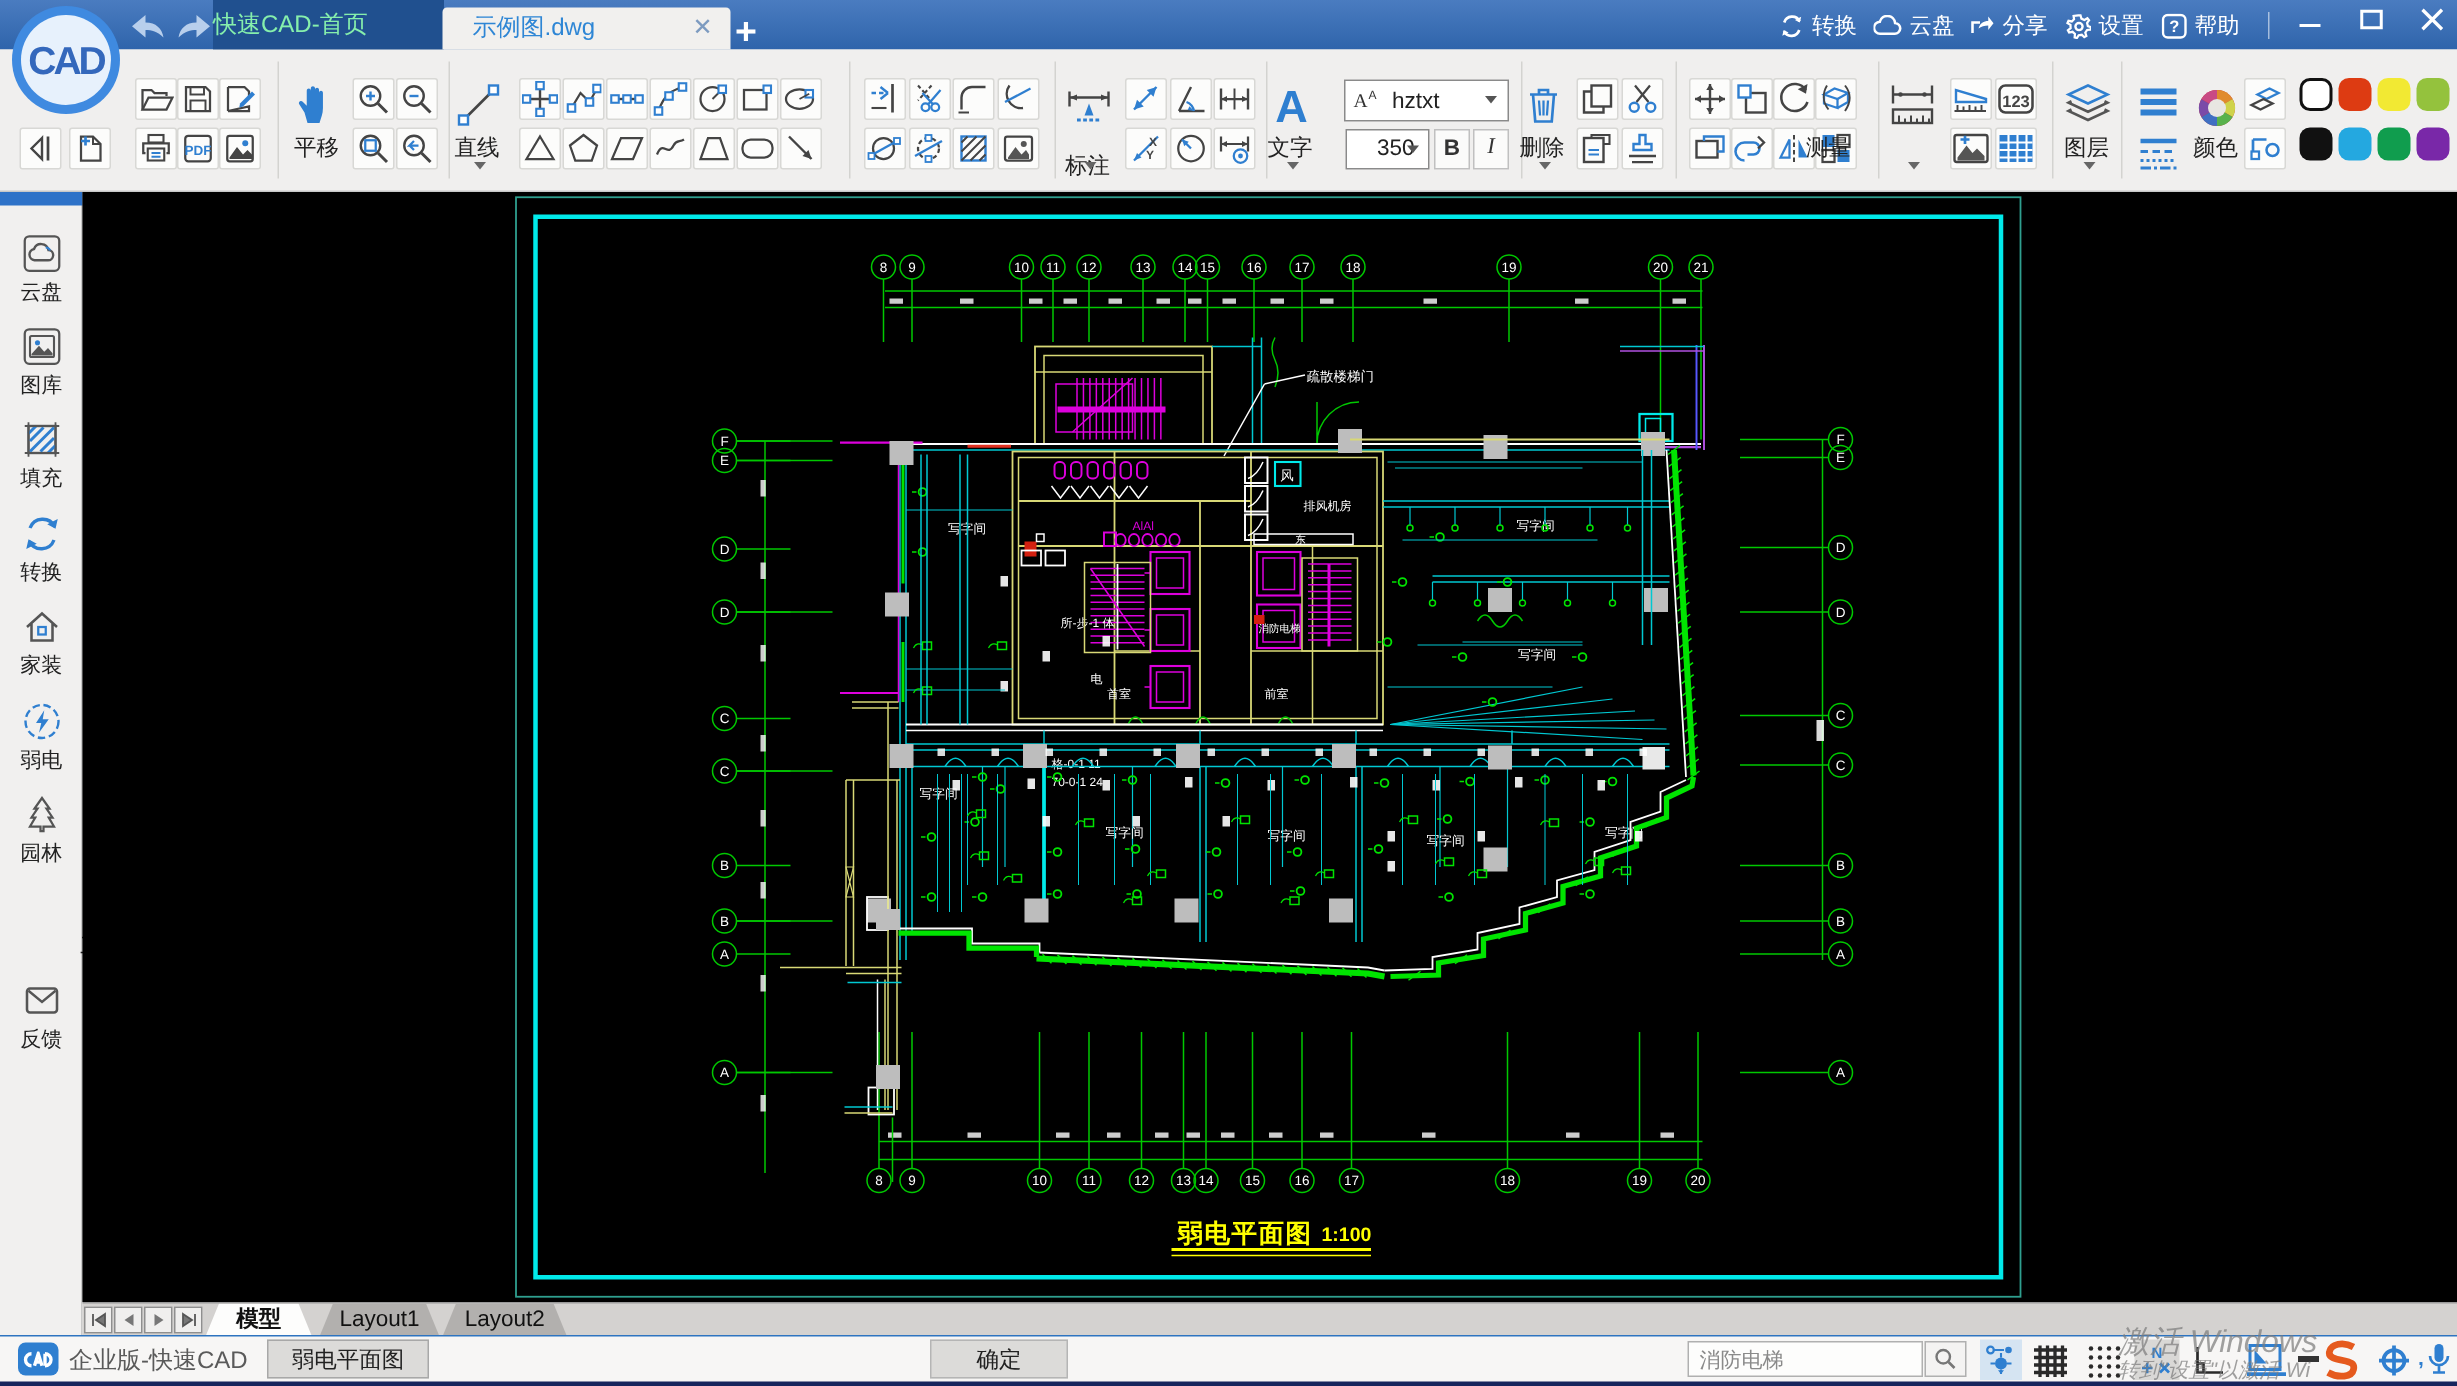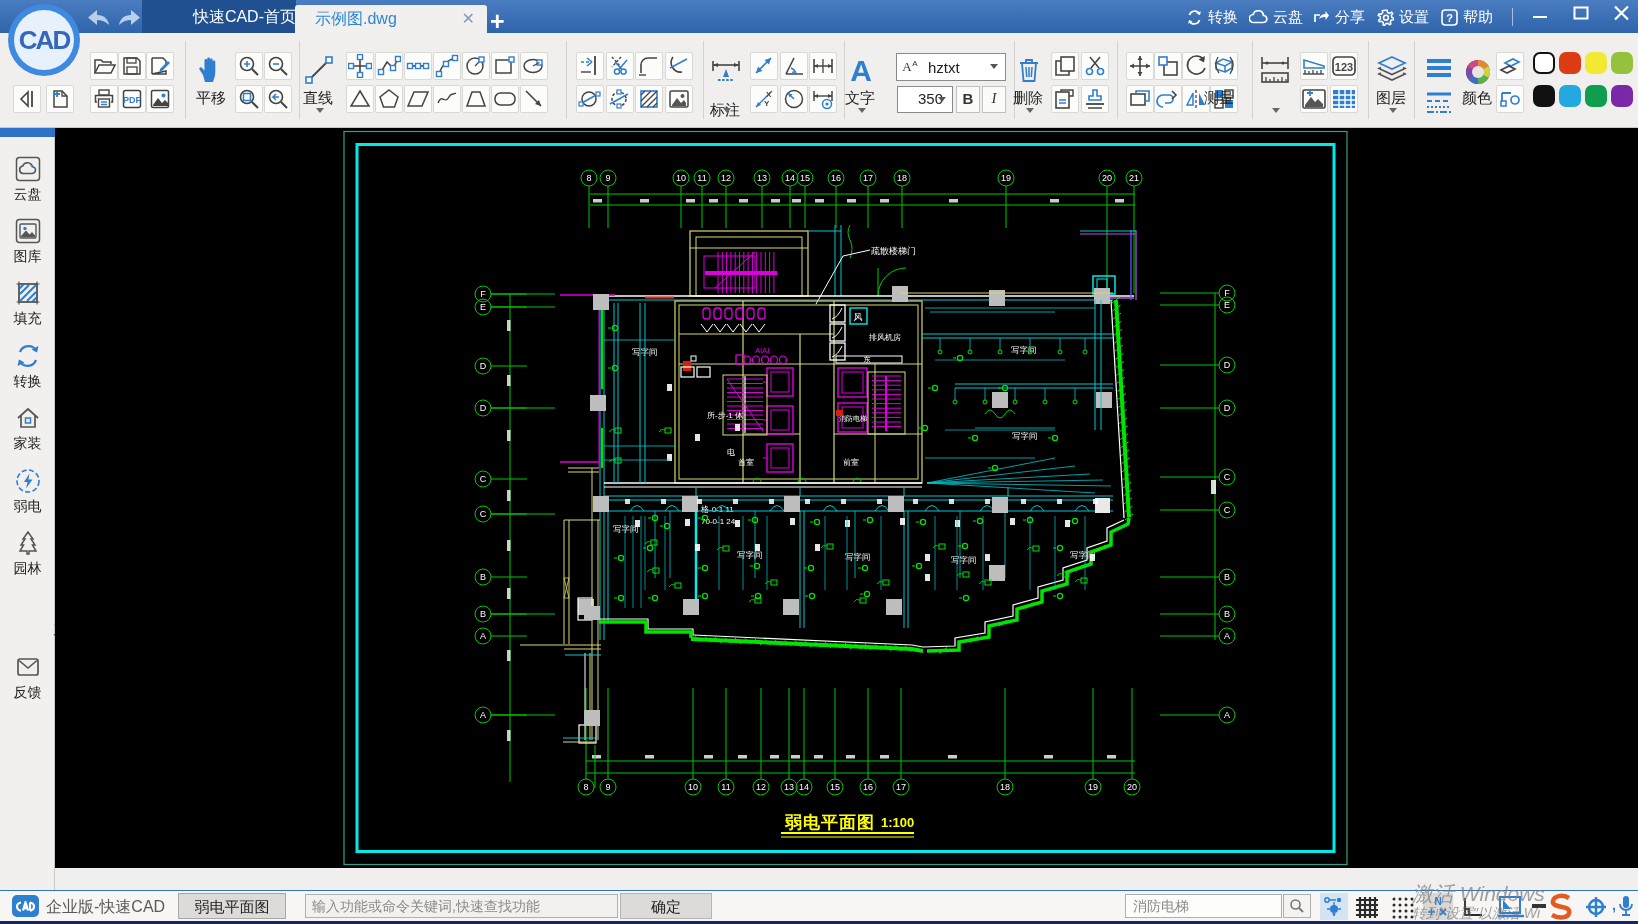--- a/index.html
+++ b/index.html
@@ -8,21 +8,21 @@
 
 
 #titlebar { position:absolute; left:0; top:0; width:1638px; height:33px;
   background:linear-gradient(#4a7cc0,#2f64ab); }
 #logo { position:absolute; left:8px; top:4px; width:72px; height:72px; border-radius:50%;
   background:#3f8ae0; z-index:50;
   display:flex; align-items:center; justify-content:center; }
 #logo .inner { width:60px; height:60px; border-radius:50%; background:#e7f1fc; display:flex; align-items:center; justify-content:center; }
 .navarr { position:absolute; top:4px; color:#cddcf0; font-size:20px; font-weight:bold; }
 #tab1 { position:absolute; left:142px; top:0; width:154px; height:50px; background:#20508f;
-  color:#ffffff; font-size:16px; line-height:33px; text-align:right; }
+  color:#86efac; font-size:16px; line-height:33px; text-align:left; }
 #tab2 { position:absolute; left:295px; top:5px; width:192px; height:28px; background:#f1f0ee;
   border-radius:3px 3px 0 0; color:#2e86d5; font-size:16px; line-height:28px; }
 #tab2 span.t { margin-left:20px; }
 #tab2 .x { position:absolute; right:12px; top:0; color:#7d9bc0; font-size:16px; }
 #plus { position:absolute; left:490px; top:7px; color:#fff; font-size:25px; font-weight:bold; }
 .tmenu { position:absolute; top:6px; height:22px; color:#fff; font-size:15px; display:flex; align-items:center; gap:5px; }
 .winbtn { position:absolute; top:0px; color:#fff; font-size:15px; }
 
 #toolbar { position:absolute; left:0; top:33px; width:1638px; height:95px; background:#f0efee; border-bottom:1px solid #c8c8c8; }
 .sep { position:absolute; top:8px; height:78px; width:1px; background:#d3d3d0; }
@@ -1393,31 +1393,55 @@
 <line x1="1020" y1="260" x2="1020" y2="272" stroke="#00c8d2" stroke-width="0.8"></line>
 <circle cx="1020" cy="274" r="2" fill="none" stroke="#00e400" stroke-width="1"></circle>
 <line x1="880" y1="232" x2="1010" y2="232" stroke="#00c8d2" stroke-width="0.7"></line>
 <line x1="890" y1="302" x2="1000" y2="302" stroke="#00c8d2" stroke-width="0.7"></line>
 <text x="730" y="700" font-size="17" font-weight="bold" fill="#ffff00" font-family="Liberation Sans" letter-spacing="1">弱电平面图</text>
 <text x="826" y="699" font-size="13" font-weight="bold" fill="#ffff00" font-family="Liberation Sans">1:100</text>
 <line x1="726" y1="705" x2="859" y2="705" stroke="#ffff00" stroke-width="2"></line>
 <line x1="726" y1="709" x2="859" y2="709" stroke="#ffff00" stroke-width="1"></line>
 </svg>
 </div>
+  <div id="tabbar">
+    <div class="navbtn" style="left:1px;">
+        <svg width="12" height="12" viewBox="0 0 12 12">
+          <path d="M2 2 L2 10 M10 2 L4 6 L10 10 Z" stroke="#555" fill="#777" stroke-width="1.2"></path>
+        </svg>
+      </div>
+    <div class="navbtn" style="left:21px;">
+        <svg width="12" height="12" viewBox="0 0 12 12">
+          <path d="M9 2 L3 6 L9 10 Z" fill="#777"></path>
+        </svg>
+      </div>
+    <div class="navbtn" style="left:41px;">
+        <svg width="12" height="12" viewBox="0 0 12 12">
+          <path d="M3 2 L9 6 L3 10 Z" fill="#777"></path>
+        </svg>
+      </div>
+    <div class="navbtn" style="left:61px;">
+        <svg width="12" height="12" viewBox="0 0 12 12">
+          <path d="M10 2 L10 10 M2 2 L8 6 L2 10 Z" stroke="#555" fill="#777" stroke-width="1.2"></path>
+        </svg>
+      </div>
+    <div class="mtab" style="left:82px;width:71px;background:#fdfdfc;clip-path:polygon(9px 0,calc(100% - 9px) 0,100% 100%,0 100%);font-weight:bold;line-height:22px;">模型</div>
+    <div class="mtab" style="left:158px;width:80px;background:#b2b0ae;clip-path:polygon(9px 0,calc(100% - 9px) 0,100% 100%,0 100%);line-height:22px;">Layout1</div>
+    <div class="mtab" style="left:240px;width:83px;background:#b2b0ae;clip-path:polygon(9px 0,calc(100% - 9px) 0,100% 100%,0 100%);line-height:22px;">Layout2</div>
+  </div>
   <div id="statusbar">
     <div style="position:absolute;left:12px;top:4px;width:27px;height:22px;background:#2f7fd0;border-radius:5px;display:flex;align-items:center;justify-content:center;">
       <svg width="21" height="11" viewBox="0 0 42 22">
           <path d="M12 3 A8 8 0 1 0 12 19" stroke="#fff" stroke-width="4.5" fill="none"></path>
           <path d="M16 19 L21 3 L26 19 M17.5 14 L24.5 14" stroke="#fff" stroke-width="4.5" fill="none"></path>
           <path d="M30 3 L30 19 M30 3 A8 8 0 0 1 30 19" stroke="#fff" stroke-width="4.5" fill="none"></path>
         </svg>
     </div>
     <div style="position:absolute;left:46px;top:6px;font-size:16px;color:#5a5a5a;">企业版-快速CAD</div>
     <div style="position:absolute;left:178px;top:2px;width:108px;height:26px;background:#dcdbd9;border:1px solid #a8a8a8;text-align:center;font-size:15px;color:#222;line-height:25px;">弱电平面图</div>
-    <div style="position:absolute;left:305px;top:3px;width:313px;height:24px;background:#f2f1f0;border:1px solid #b0b0b0;font-size:14px;color:#8a8a8a;line-height:23px;padding-left:6px;">输入功能或命令关键词,快速查找功能</div>
     <div style="position:absolute;left:620px;top:2px;width:92px;height:26px;background:#dcdbd9;border:1px solid #b5b5b5;text-align:center;font-size:15px;color:#222;line-height:25px;">确定</div>
     <div style="position:absolute;left:1125px;top:3px;width:157px;height:24px;background:#fdfdfc;border:1px solid #b0b0b0;font-size:14px;color:#8a8a8a;line-height:23px;padding-left:7px;">消防电梯</div>
     <div style="position:absolute;left:1283px;top:3px;width:28px;height:24px;background:#f4f3f2;border:1px solid #b0b0b0;display:flex;align-items:center;justify-content:center;">
       <svg width="16" height="16" viewBox="0 0 16 16">
           <circle cx="6.5" cy="6.5" r="4.5" fill="none" stroke="#777" stroke-width="1.6"></circle>
           <line x1="10" y1="10" x2="14" y2="14" stroke="#777" stroke-width="1.8"></line>
         </svg>
     </div>
     <div style="position:absolute;left:1320px;top:2px;width:28px;height:27px;background:#d5e4f2;display:flex;align-items:center;justify-content:center;">
       <svg width="22" height="22" viewBox="0 0 22 22">

